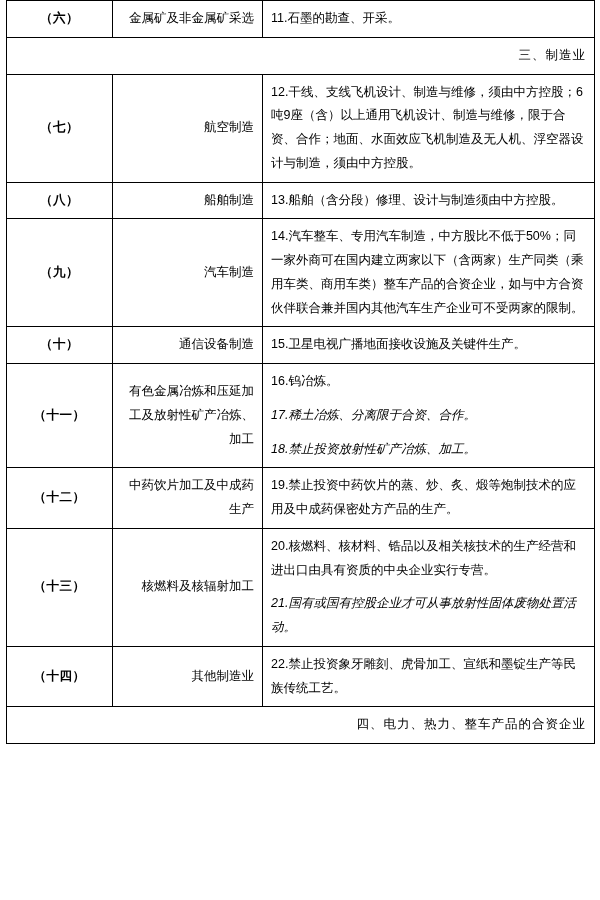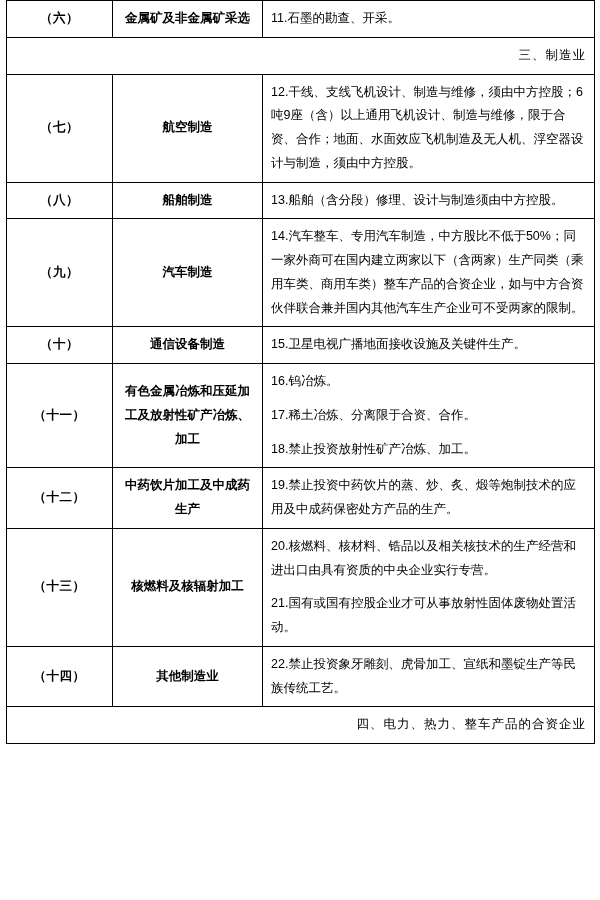--- a/index.html
+++ b/index.html
@@ -38,39 +38,40 @@
   col.c-num { width: 106px; }
   col.c-cat { width: 150px; }
   col.c-desc { width: 332px; }
 
   td.num-cell {
     text-align: center;
     font-weight: bold;
     letter-spacing: 0.5px;
   }
   td.cat-cell {
-    text-align: center;
-    font-weight: bold;
+    text-align: right;
+    font-weight: normal;
     padding-left: 16px;
   }
   td.desc-cell {
     text-align: left;
   }
   td.section-cell {
     text-align: right;
     padding-left: 10px;
     font-weight: normal;
     font-size: 12px;
     letter-spacing: 1px;
   }
   .desc-line {
     display: block;
   }
   .desc-line + .desc-line {
     margin-top: 10px;
+    font-style: italic;
   }
   .cat-line {
     display: block;
   }
   .cat-line + .cat-line {
   }
 </style>
 </head>
 <body>
 

